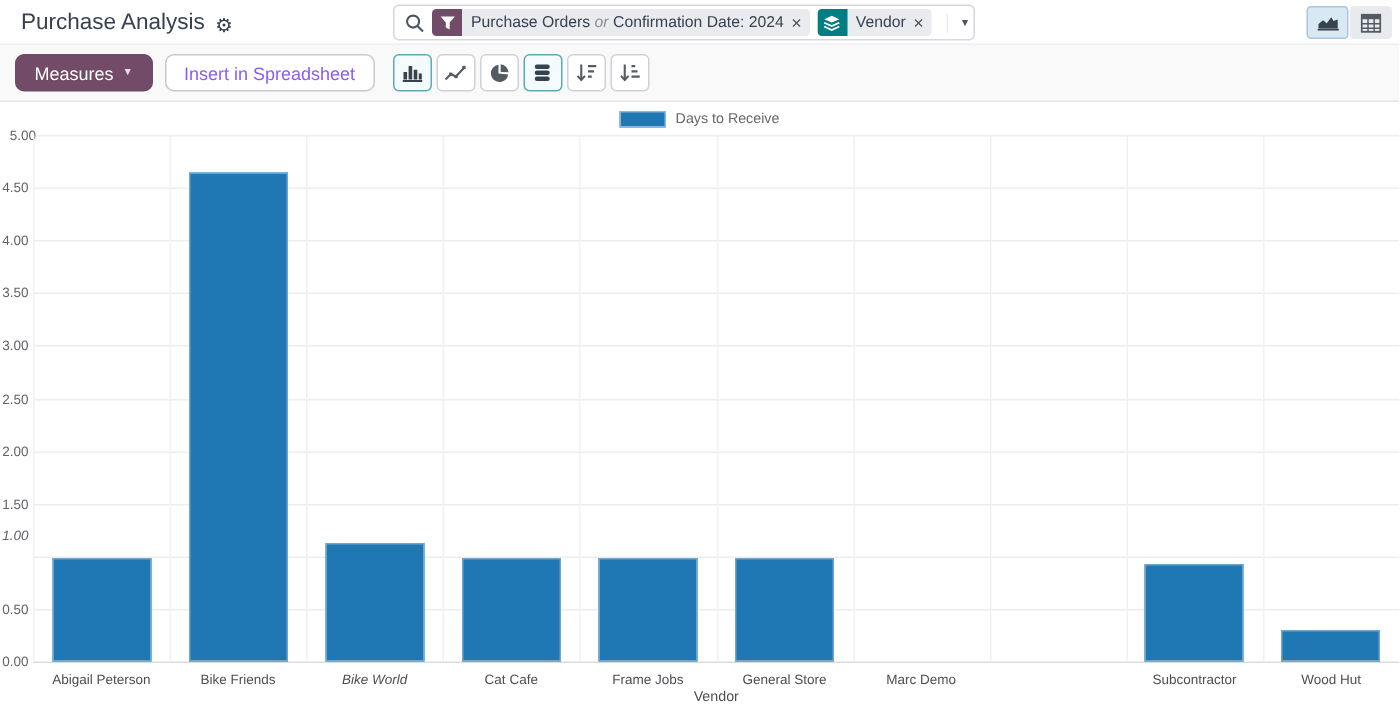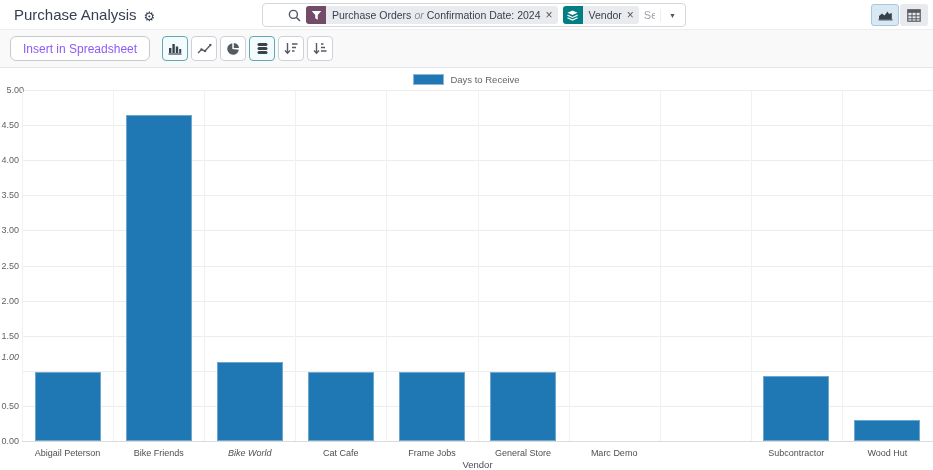--- a/index.html
+++ b/index.html
@@ -24,28 +24,28 @@
   .title-area {
     display: flex; align-items: flex-end; gap: 7px;
     padding-left: 14px;
   }
   .page-title { font-size: 15px; color: #374151; }
   .gear { font-size: 13px; color: #374151; cursor: pointer; line-height: 1; }
 
   .searchbar {
     position: absolute;
     left: 262px; top: 3px;
-    width: 424px; height: 24px;
+    width: 388px; height: 24px;
     background: #fff;
     border: 1px solid #d4d7dc;
     border-radius: 4px;
     display: flex;
     align-items: center;
     gap: 5px;
-    padding: 0 6px 0 25px;
+    padding: 0 6px 0 7px;
   }
   .search-glass { flex: 0 0 auto; display: flex; }
   .facet {
     display: flex; align-items: stretch;
     background: #e9ebef;
     border-radius: 3px;
     overflow: hidden;
     height: 18px;
     flex: 0 0 auto;
   }
@@ -244,20 +244,24 @@
         <line x1="0.8" y1="6.8" x2="13.2" y2="6.8" stroke="#555b61" stroke-width="1"></line>
         <line x1="0.8" y1="9.8" x2="13.2" y2="9.8" stroke="#555b61" stroke-width="1"></line>
         <line x1="5" y1="1" x2="5" y2="12.2" stroke="#555b61" stroke-width="1"></line>
         <line x1="9.1" y1="1" x2="9.1" y2="12.2" stroke="#555b61" stroke-width="1"></line>
       </svg>
     </div>
   </div>
 </div>
 
 <div class="toolbar">
+  <button class="btn btn-primary">
+    <span>Measures</span>
+    <span class="dd-caret">▼</span>
+  </button>
   <button class="btn btn-secondary">
     <span>Insert in Spreadsheet</span>
   </button>
 
   <div class="icon-group">
     <div class="icon-btn active">
       <svg width="14" height="13" viewBox="0 0 14 13">
         <rect x="1" y="6" width="2.4" height="5" fill="#38424c"></rect>
         <rect x="4.4" y="2" width="2.4" height="9" fill="#38424c"></rect>
         <rect x="7.8" y="4.5" width="2.4" height="6.5" fill="#38424c"></rect>

